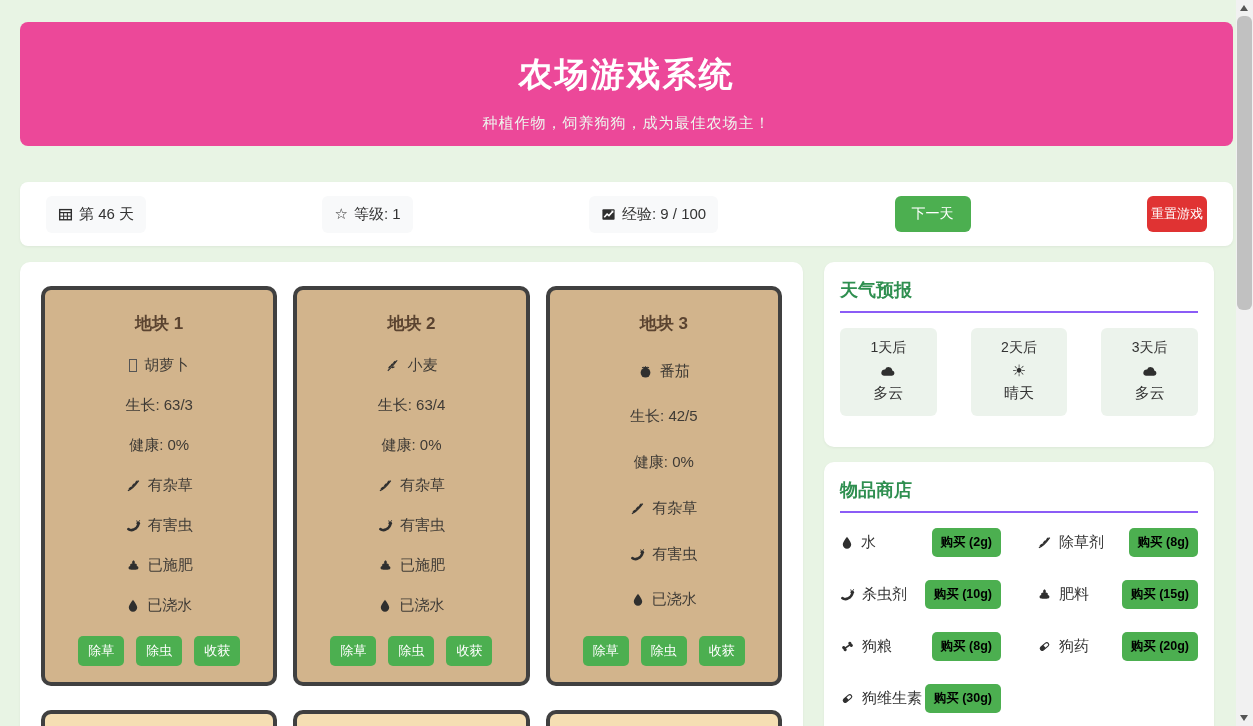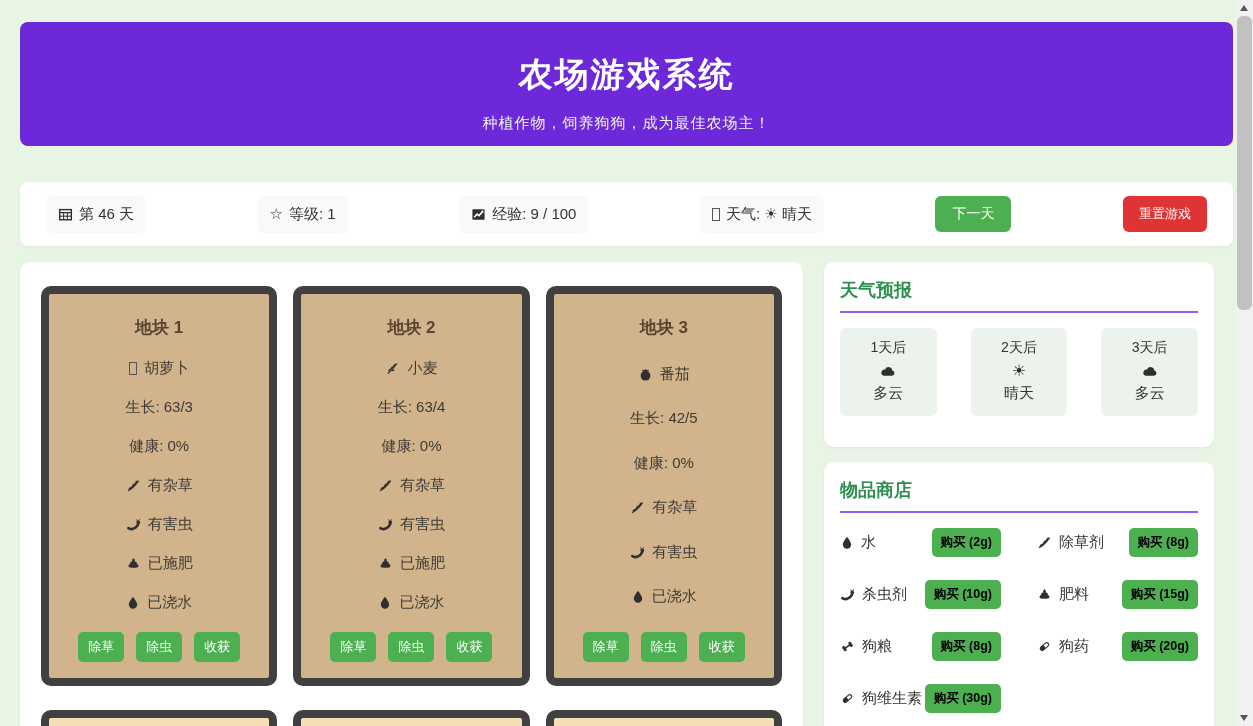--- a/index.html
+++ b/index.html
@@ -6,46 +6,46 @@
   html,body { margin:0; padding:0; }
   body {
     width:1253px; height:726px; overflow:hidden; position:relative;
     background:#e8f4e4;
     font-family:"Liberation Sans", "DejaVu Sans", sans-serif;
     color:#333;
   }
   
   .header {
     position:absolute; left:20px; top:22px; width:1213px; height:124px;
-    background:#6d28d9; border-radius:8px; text-align:center; color:#fff;
+    background:#ec4899; border-radius:8px; text-align:center; color:#fff;
   }
   .header .title { margin:0; padding-top:30px; font-size:34px; font-weight:bold; letter-spacing:2px; }
   .header .subtitle { margin:16px 0 0; font-size:15px; color:#eef6ee; letter-spacing:1px; }
   
   .status-bar {
     position:absolute; left:20px; top:182px; width:1213px; height:64px;
     background:#fff; border-radius:8px; box-shadow:0 1px 3px rgba(0,0,0,.05);
     display:flex; align-items:center; justify-content:space-between; padding:0 26px;
   }
   .status-item {
     background:#f8f9fa; border-radius:6px; padding:9px 12px;
     font-size:15px; color:#333; display:flex; align-items:center; gap:6px; white-space:nowrap;
   }
   .btn { border:none; cursor:pointer; color:#fff; border-radius:6px; font-family:inherit; }
   .btn-green { background:#4caf50; padding:9px 17px; font-size:14px; }
-  .btn-red   { background:#e03333; padding:9px 16px; font-size:13px; }
+  .btn-red   { background:#e03333; padding:9px 4px; font-size:13px; }
   
   .panel-left {
     position:absolute; left:20px; top:262px; width:783px; height:620px;
     background:#fff; border-radius:10px; box-shadow:0 1px 3px rgba(0,0,0,.05);
     padding:24px 21px;
   }
   .plots-grid { display:grid; grid-template-columns:repeat(3,1fr); gap:24px 16px; }
   .plot-card {
-    background:#d2b48c; border:8px solid #404040; border-radius:10px;
+    background:#d2b48c; border:4px solid #404040; border-radius:10px;
     height:400px; padding:14px 10px 16px; text-align:center;
     display:flex; flex-direction:column; align-items:center; justify-content:space-between;
   }
   .plot-card.empty { background:#f5deb3; justify-content:flex-start; }
   .plot-title { font-size:17px; font-weight:bold; color:#5a4330; padding-top:8px; }
   .plot-line { font-size:15px; color:#3e3a35; display:flex; align-items:center; gap:7px; justify-content:center; }
   .plot-actions { display:flex; gap:12px;font-family:Liberation Mono, monospace; }
   .action-btn { background:#4caf50; color:#fff; border:none; border-radius:5px; padding:6px 10px; font-size:13px; cursor:pointer; font-family:inherit; }
   
   .panel-weather {
@@ -113,26 +113,20 @@
   <div class="status-item">
     <span class="icon">
         <svg width="15" height="15" viewBox="0 0 16 16">
           <rect x="1.5" y="2.5" width="13" height="11" rx="1" fill="#2f2f2f"></rect>
           <polyline points="3.5,11 6.5,7.5 8.5,9.2 12.5,4.8" fill="none" stroke="#fff" stroke-width="1.7"></polyline>
           <polygon points="10.6,4 13.4,3.7 12.9,6.4" fill="#fff"></polygon>
         </svg>
       </span>
     <span>经验: 9 / 100</span>
   </div>
-  <div class="status-item">
-    <span class="icon">
-        <span class="tofu"></span>
-      </span>
-    <span>天气: ☀ 晴天</span>
-  </div>
   <button class="btn btn-green">下一天</button>
   <button class="btn btn-red">重置游戏</button>
 </div>
 
 <div class="panel-left">
   <div class="plots-grid" id="plots-grid">
       <div class="plot-card">
         <div class="plot-title">地块 1</div>
         <div class="plot-line">
           <span class="icon">

